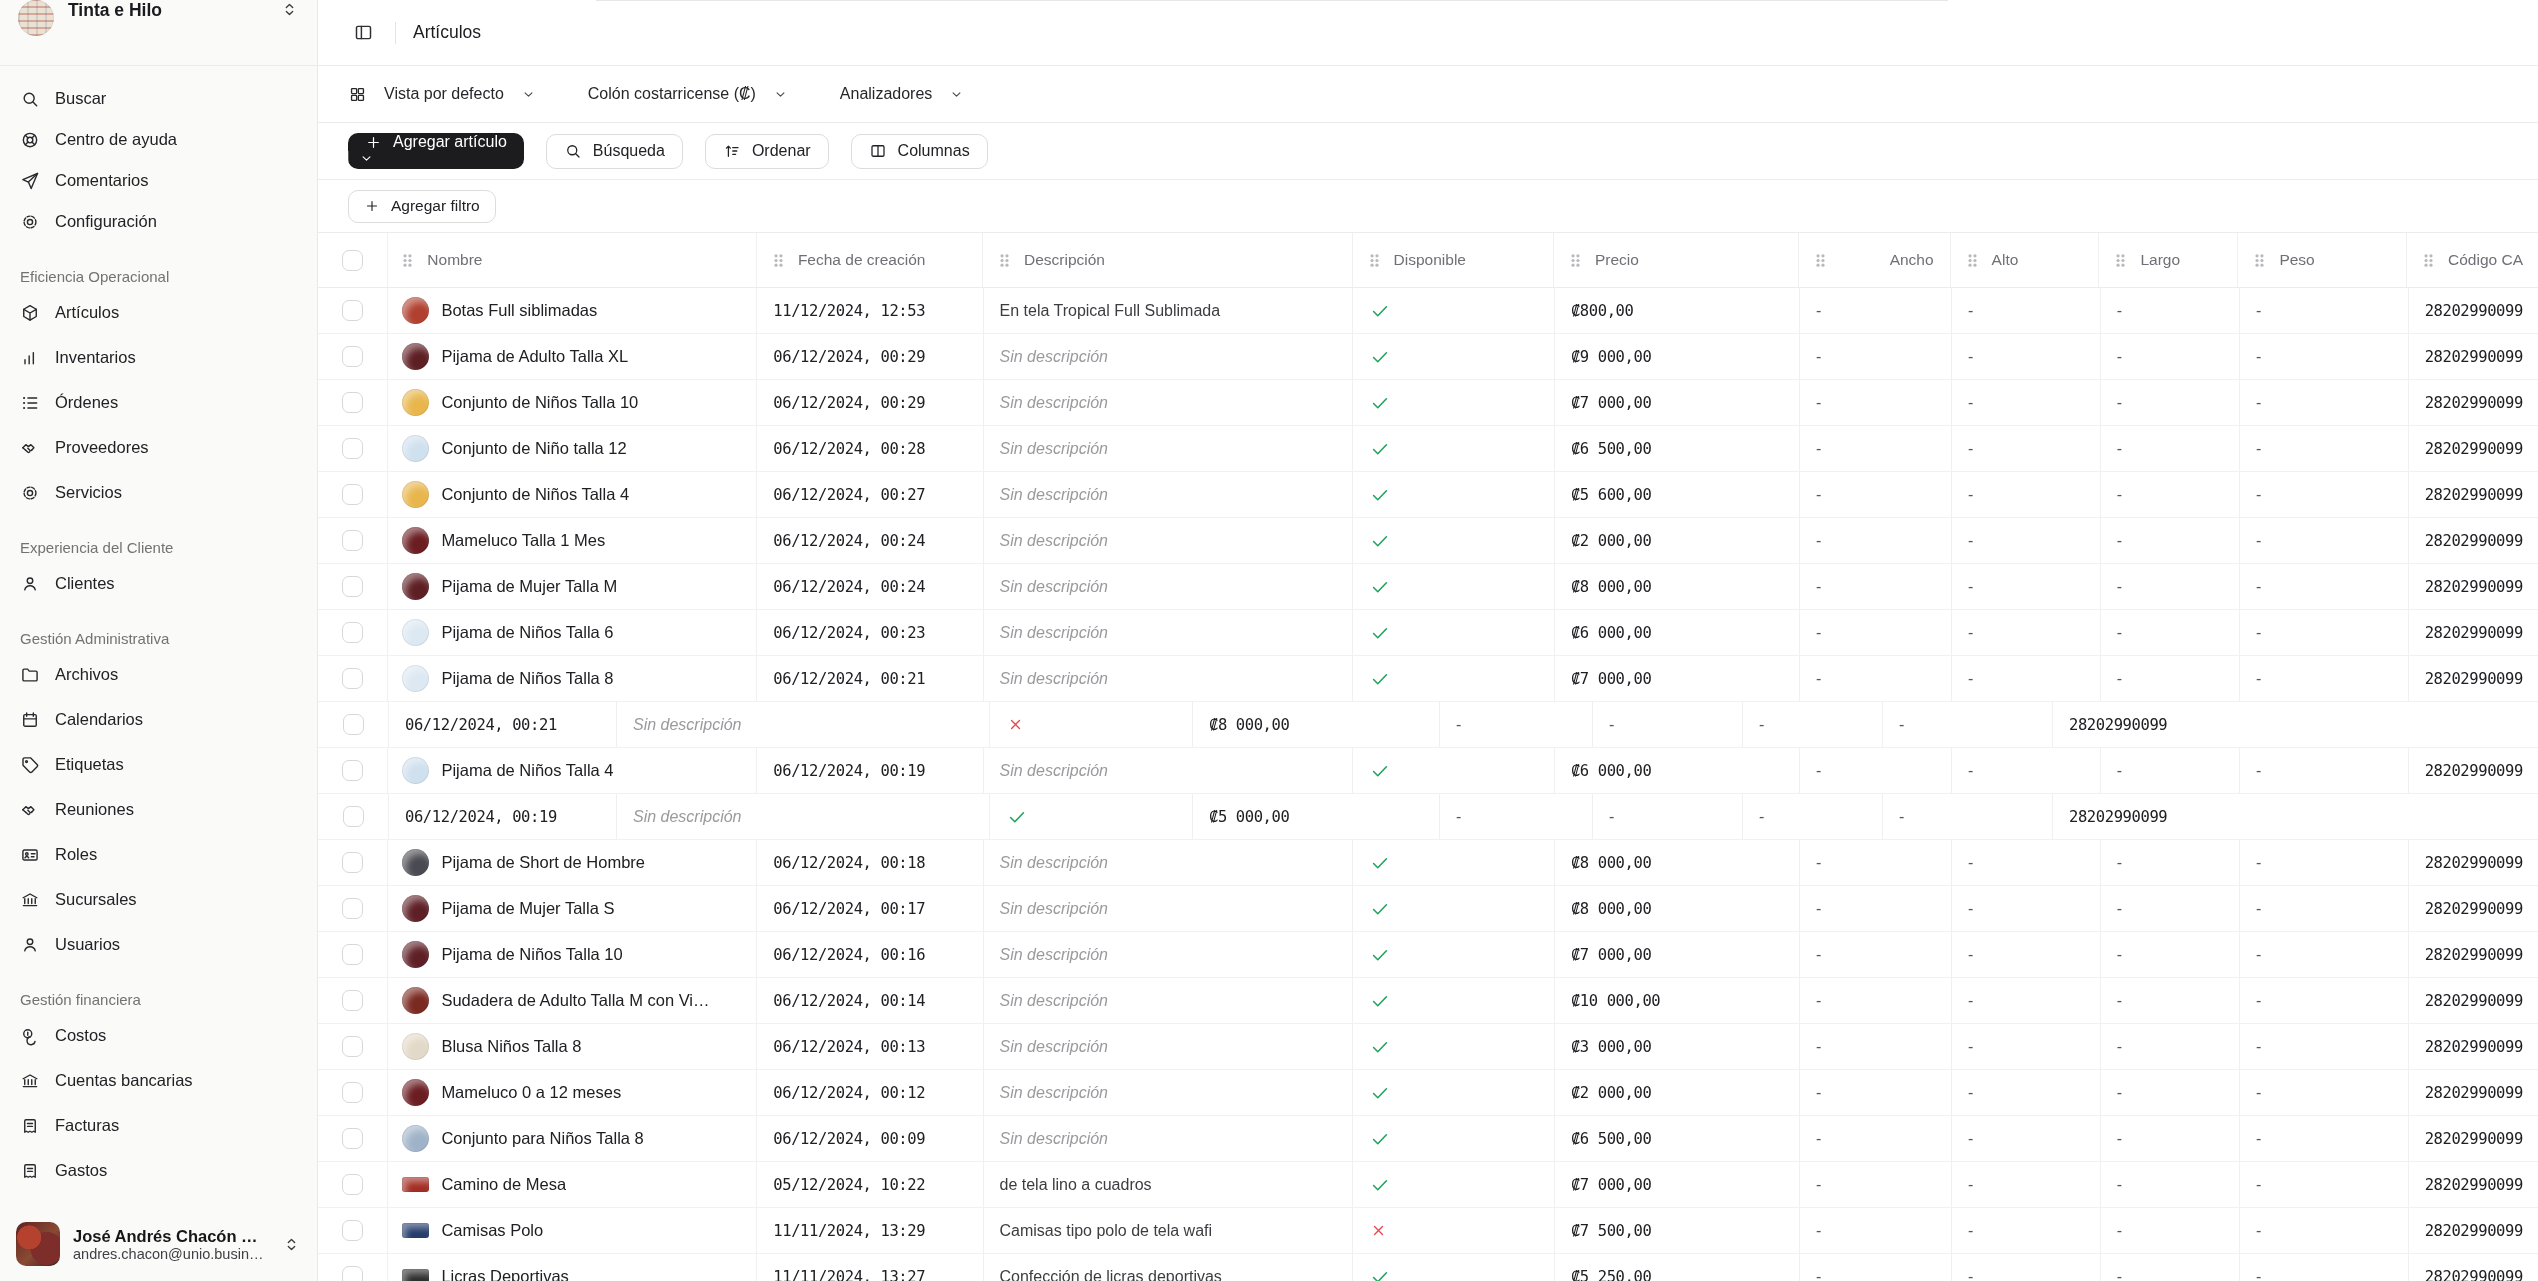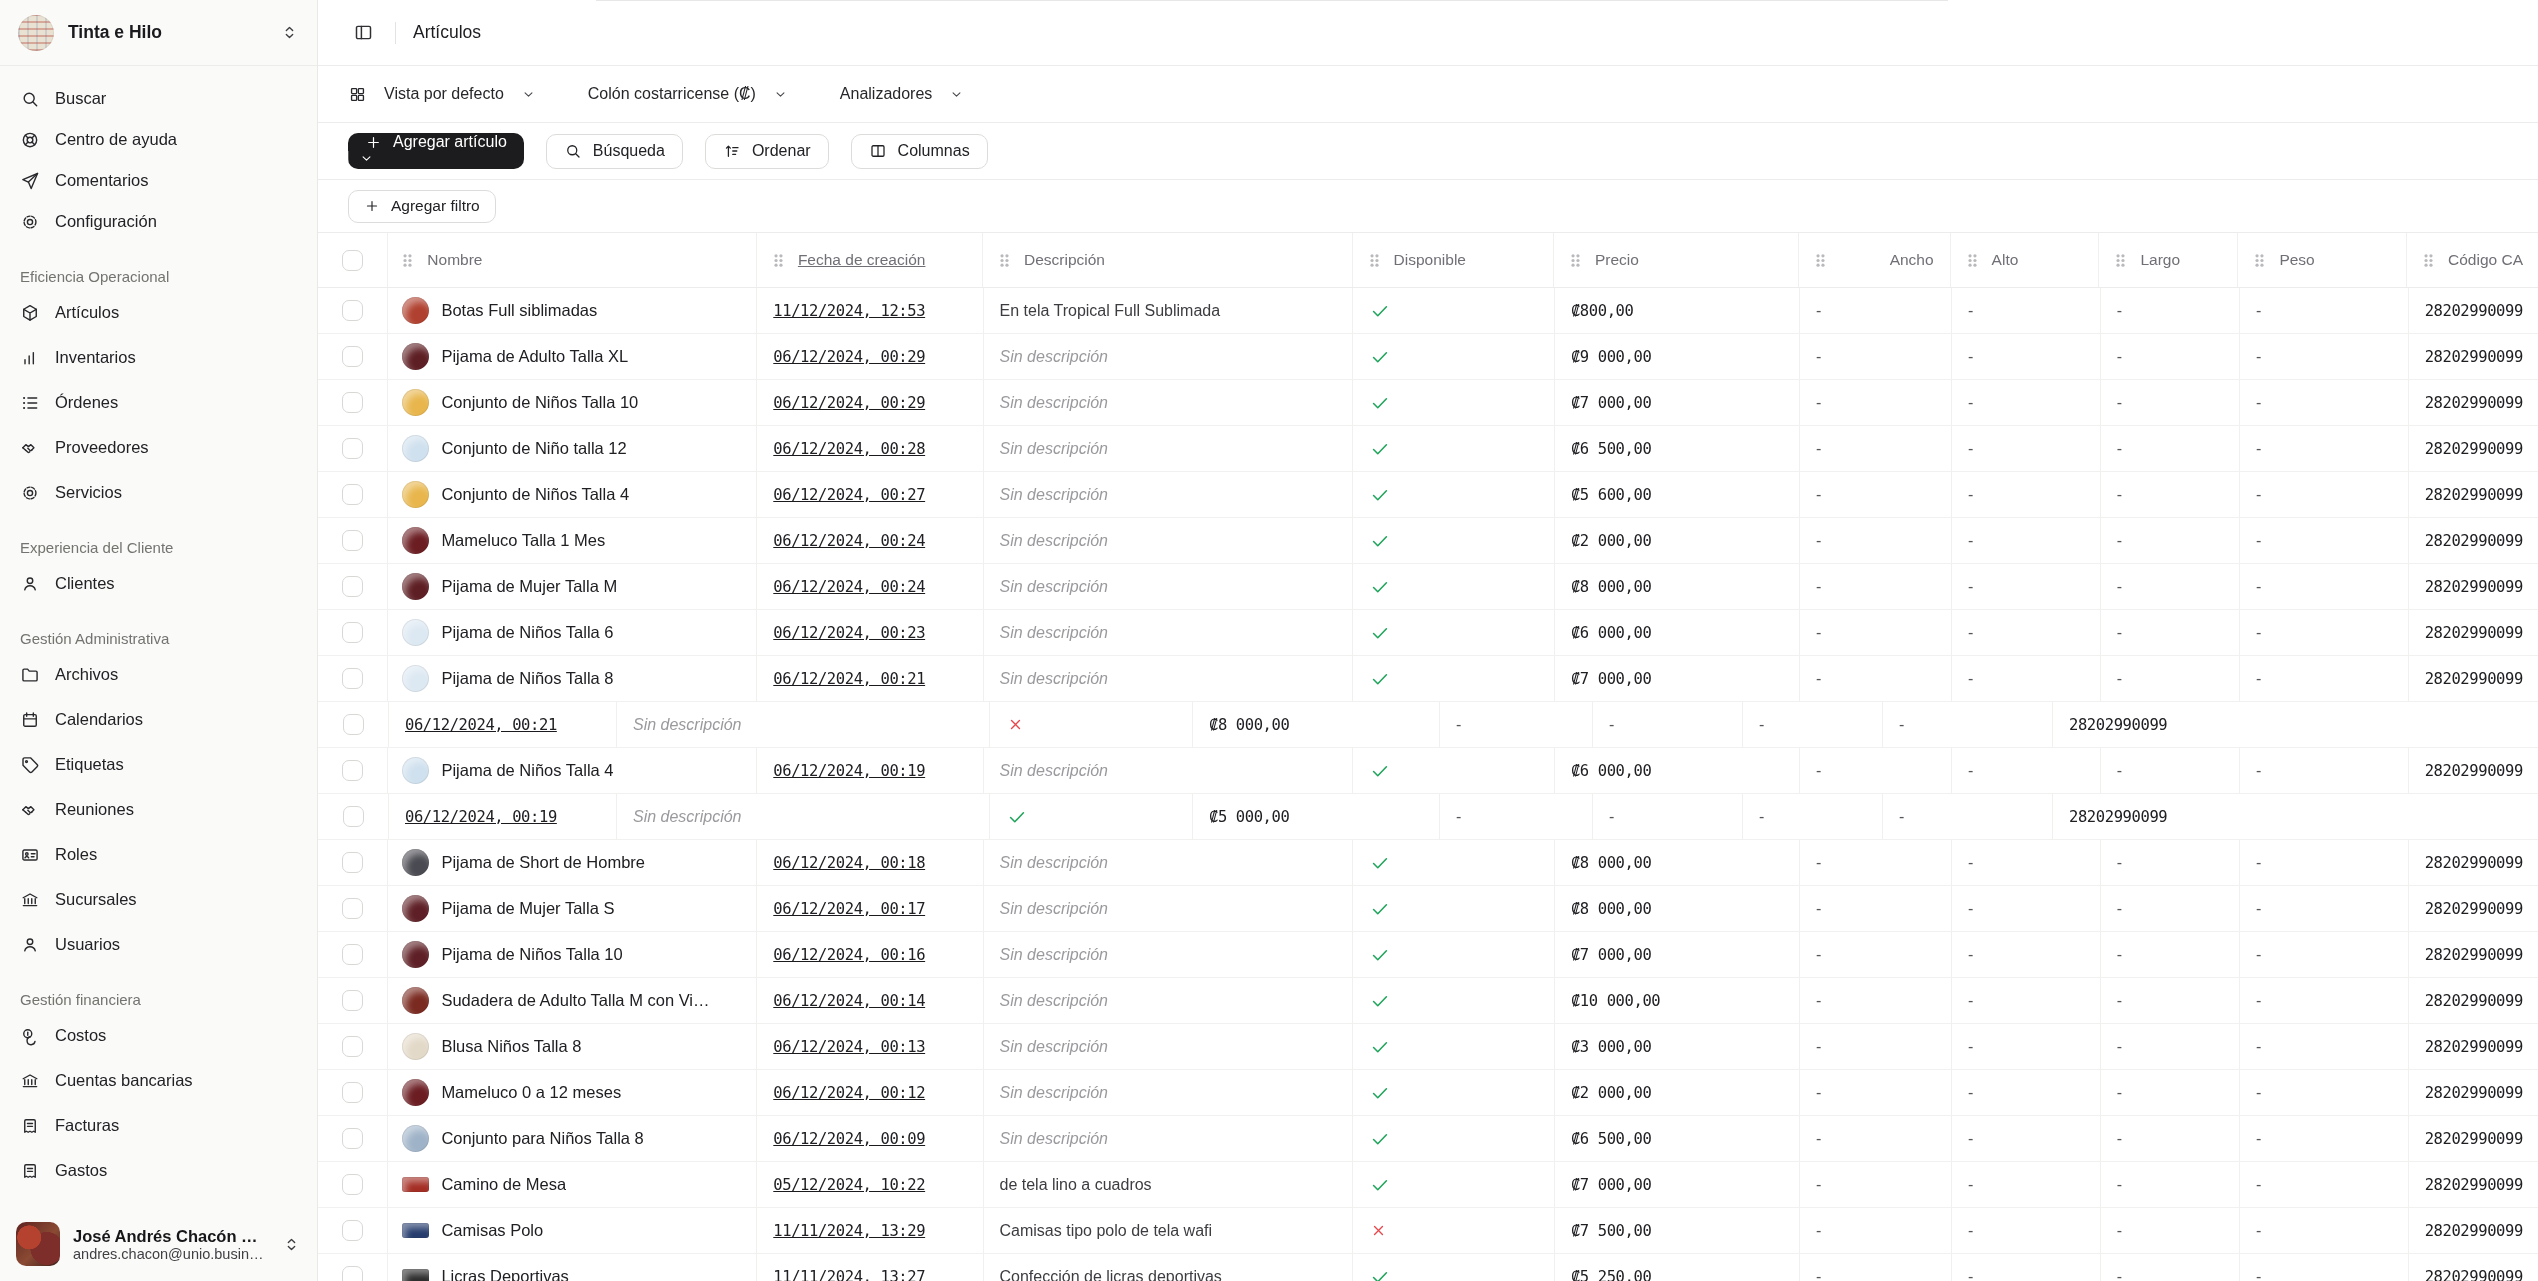--- a/index.html
+++ b/index.html
@@ -3,21 +3,21 @@
 <meta charset="utf-8">
 <style>
   * { box-sizing: border-box; margin: 0; padding: 0; }
   html,body { width:2538px; height:1281px; overflow:hidden; }
   body { font-family:"Liberation Sans", sans-serif; color:#1b1b1f; background:#fff; }
   .stage { width:2538px; height:1281px; display:flex; position:relative; overflow:hidden; }
   svg.ic { flex:none; stroke:currentColor; fill:none; stroke-width:1.7; stroke-linecap:round; stroke-linejoin:round; }
 
   
   .sidebar { width:318px; flex:none; background:#fafaf9; border-right:1px solid #e9e9e6; display:flex; flex-direction:column; overflow:hidden; }
-  .ws-header { height:66px; flex:none; display:flex; align-items:center; gap:14px; padding:0 18px; border-bottom:1px solid #ececea; }
+  .ws-header { height:66px; flex:none; display:flex; align-items:flex-start; gap:14px; padding:0 18px; border-bottom:1px solid #ececea; }
   .ws-logo { width:36px; height:36px; border-radius:50%; flex:none;
     background:
       repeating-linear-gradient(0deg, rgba(176,60,47,.35) 0 2px, transparent 2px 7px),
       repeating-linear-gradient(90deg, rgba(90,110,160,.18) 0 2px, transparent 2px 9px),
       #e9e2d3;
     box-shadow: inset 0 0 0 1px rgba(0,0,0,.06); }
   .ws-name { font-size:17.5px; font-weight:700; color:#1b1b1f; white-space:nowrap; }
   .ws-chev { margin-left:auto; color:#3c3c41; }
   .nav-top { padding:12px 10px 2px; }
   .nav-item { display:flex; align-items:center; gap:15px; height:41px; padding:0 10px; border-radius:8px; font-size:16.5px; color:#222226; cursor:pointer; }
@@ -56,21 +56,21 @@
   .btn.small { height:33px; font-size:15.5px; padding:4px 15px; }
 
   
   .table { flex:1 1 auto; display:flex; flex-direction:column; overflow:hidden; }
   .t-head { height:56px; flex:none; display:flex; border-top:1px solid #ececec; border-bottom:1px solid #ececec; color:#6f6f76; font-size:15.5px; }
   .t-row { height:46px; flex:none; display:flex; font-size:16px; border-bottom:1px solid #f1f1ef; }
   .cell { display:flex; align-items:center; border-right:1px solid #f0f0ee; padding:0 16px; min-width:0; overflow:hidden; white-space:nowrap; }
   .t-head .cell { gap:14px; }
   .w-check { width:71px; justify-content:center; padding:0; }
   .w-name  { width:372px; gap:12px; padding:0 14px; }
-  .w-date  { width:228px;text-decoration:underline; }
+  .w-date  { width:228px; }
   .w-desc  { width:373px; }
   .w-avail { width:203px; }
   .w-price { width:247px; }
   .w-ancho { width:153px;justify-content:space-between; }
   .w-alto  { width:150px; }
   .w-largo { width:140px; }
   .w-peso  { width:170px; }
   .w-code  { flex:1 1 auto; border-right:none; }
   .checkbox { width:21px; height:21px; border:1.5px solid #d8d8d5; border-radius:7px; background:#fff; cursor:pointer; }
   .dots { color:#b9b9bd; flex:none; }

